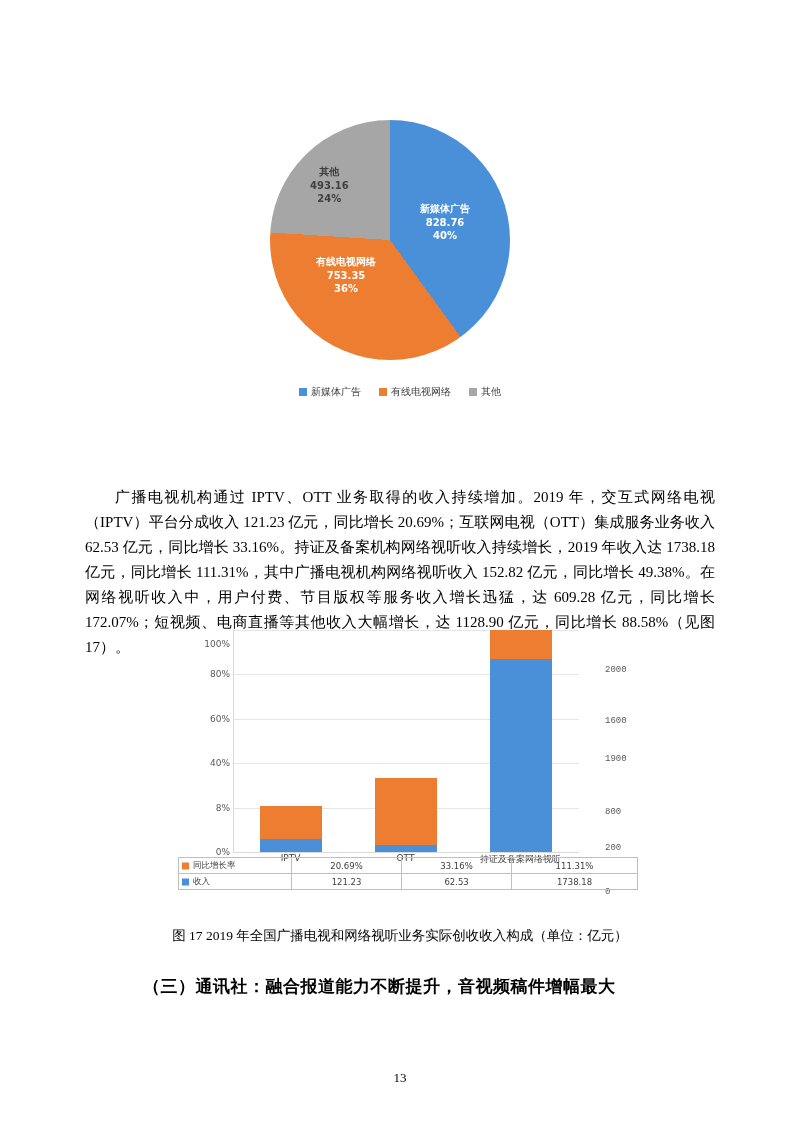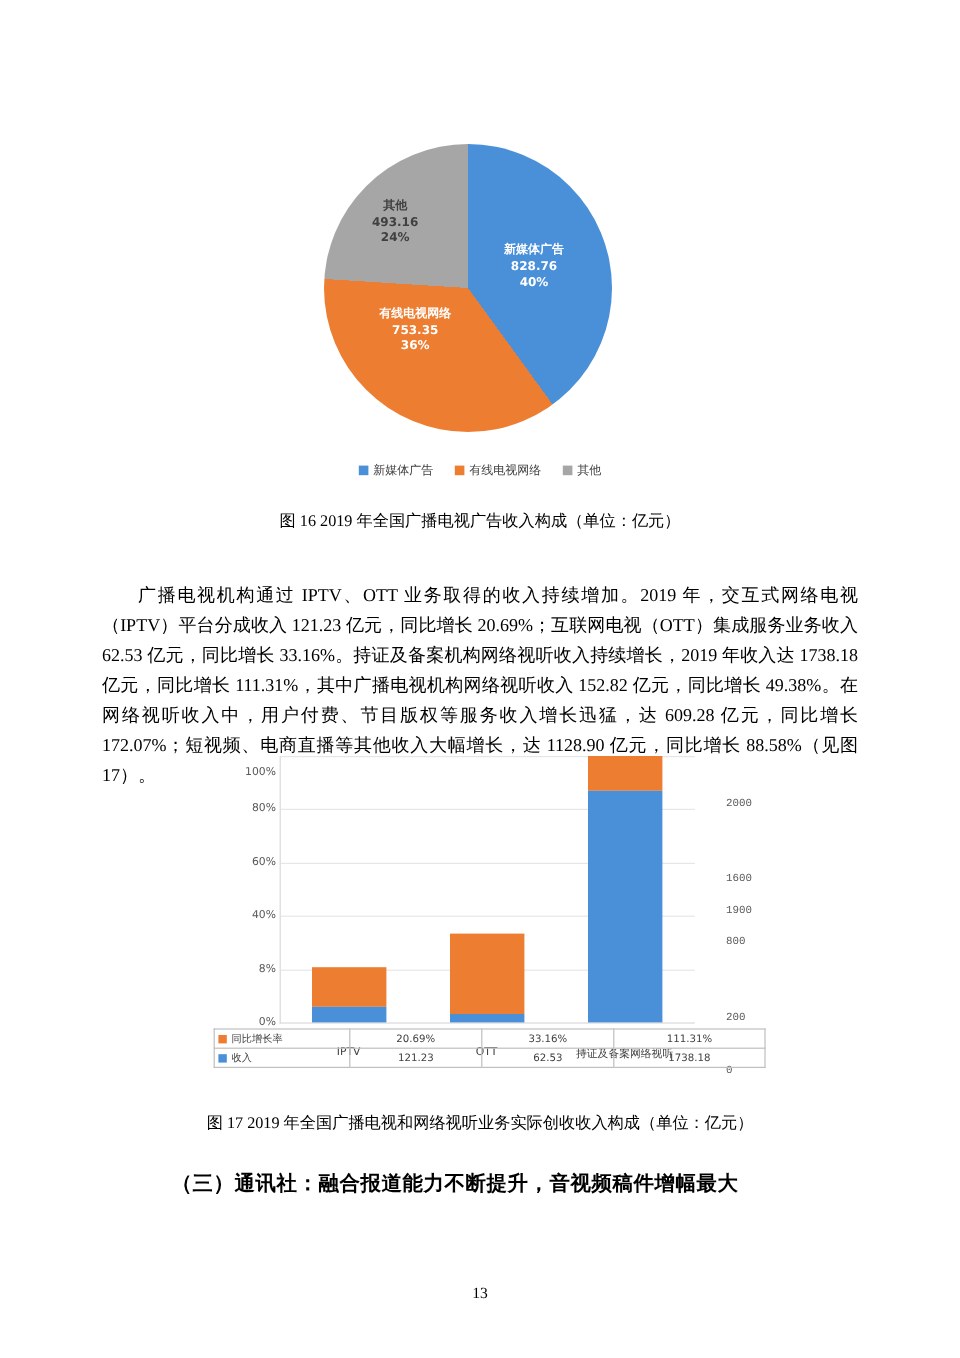--- a/index.html
+++ b/index.html
@@ -155,21 +155,21 @@
   .dtable td.hdr .sw{
     position:absolute;left:3px;top:50%;
     transform:translateY(-50%);
     width:7px;height:7px;
   }
   .xlabels{
     position:absolute;
     left:55px;top:228px;width:345px;
     display:flex;
     font-family:"DejaVu Sans", sans-serif;
-    font-size:9px;color:#404040;margin-top:19px;
+    font-size:9px;color:#404040;
   }
   .xlabels span{flex:1;text-align:center;}
 
   .cap17{ left:0; top:927px; }
 
   
   .section-head{
     position:absolute;
     left:95px; top:975px;
     font-size:17px;
@@ -220,43 +220,42 @@
         <i class="sw sw2"></i>
         <span>有线电视网络</span>
       </span>
       <span class="item">
         <i class="sw sw3"></i>
         <span>其他</span>
       </span>
     </div>
   </div>
 
-  <div class="figcap cap16">图 16    2019 年全国广播电视广告收入构成（单位：亿元）</div>
 
   <p class="para">广播电视机构通过 IPTV、OTT 业务取得的收入持续增加。2019 年，交互式网络电视（IPTV）平台分成收入 121.23 亿元，同比增长 20.69%；互联网电视（OTT）集成服务业务收入 62.53 亿元，同比增长 33.16%。持证及备案机构网络视听收入持续增长，2019 年收入达 1738.18 亿元，同比增长 111.31%，其中广播电视机构网络视听收入 152.82 亿元，同比增长 49.38%。在网络视听收入中，用户付费、节目版权等服务收入增长迅猛，达 609.28 亿元，同比增长 172.07%；短视频、电商直播等其他收入大幅增长，达 1128.90 亿元，同比增长 88.58%（见图 17）。</p>
 
   <div class="fig17">
     <div class="chart-area">
       <div class="plot">
 
         <div class="gridline" style="top:0px;"></div>
         <div class="ytick" style="top:14px;text-align:right;">100%</div>
         <div class="ytick-r" style="top:0px;">2000</div>
 
         <div class="gridline" style="top:44.4px;"></div>
         <div class="ytick" style="top:44.4px;">80%</div>
-        <div class="ytick-r" style="top:62px;text-align:center;">1600</div>
+        <div class="ytick-r" style="top:51px;text-align:center;">1600</div>
 
         <div class="gridline" style="top:88.8px;"></div>
         <div class="ytick" style="top:88.8px;">60%</div>
         <div class="ytick-r" style="top:88.8px;">1900</div>
 
         <div class="gridline" style="top:133.2px;"></div>
         <div class="ytick" style="top:133.2px;">40%</div>
-        <div class="ytick-r" style="top:115px;">800</div>
+        <div class="ytick-r" style="top:142px;">800</div>
 
         <div class="gridline" style="top:177.6px;"></div>
         <div class="ytick" style="top:177.6px;">8%</div>
         <div class="ytick-r" style="top:177.6px;">200</div>
 
         <div class="ytick" style="top:222px;">0%</div>
         <div class="ytick-r" style="top:222px;">0</div>
 
         <div class="bar-group" style="left:26px;height:46px;">
           <div class="seg-orange" style="height:33px;"></div>

